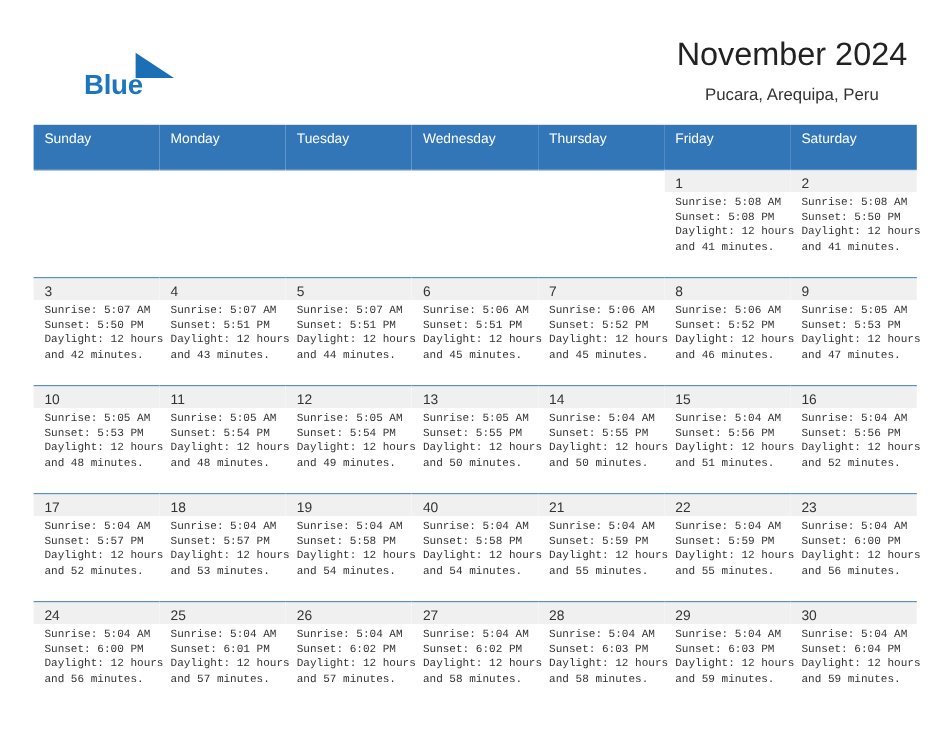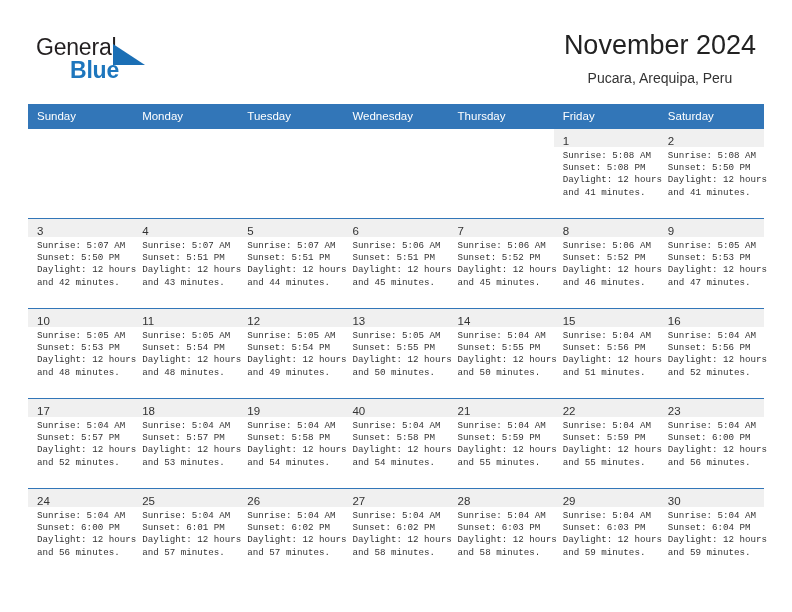--- a/index.html
+++ b/index.html
@@ -96,21 +96,21 @@
     width: 736px;
     border-collapse: collapse;
     table-layout: fixed;
   }
   .calendar th {
     background: #3276b8;
     color: #ffffff;
     font-size: 11.5px;
     font-weight: 400;
     text-align: left;
-    padding: 5px 0 5px 9px;
+    padding: 5px 0 18px 9px;
     height: 14px;
     border: none;
   }
   .calendar td {
     vertical-align: top;
     padding: 0;
     border: none;
     width: 105px;
     height: 90px;
     background: #ffffff;
@@ -146,21 +146,20 @@
   }
 </style>
 </head>
 <body>
 
 <div class="page">
 
   <div class="top-bar">
 
     <div class="brand">
-      <span class="brand-general">General</span>
       <span class="brand-triangle"></span>
       <span class="brand-blue">Blue</span>
     </div>
 
     <div class="title-block">
       <div class="cal-title">November 2024</div>
       <div class="cal-subtitle">Pucara, Arequipa, Peru</div>
     </div>
 
   </div>

